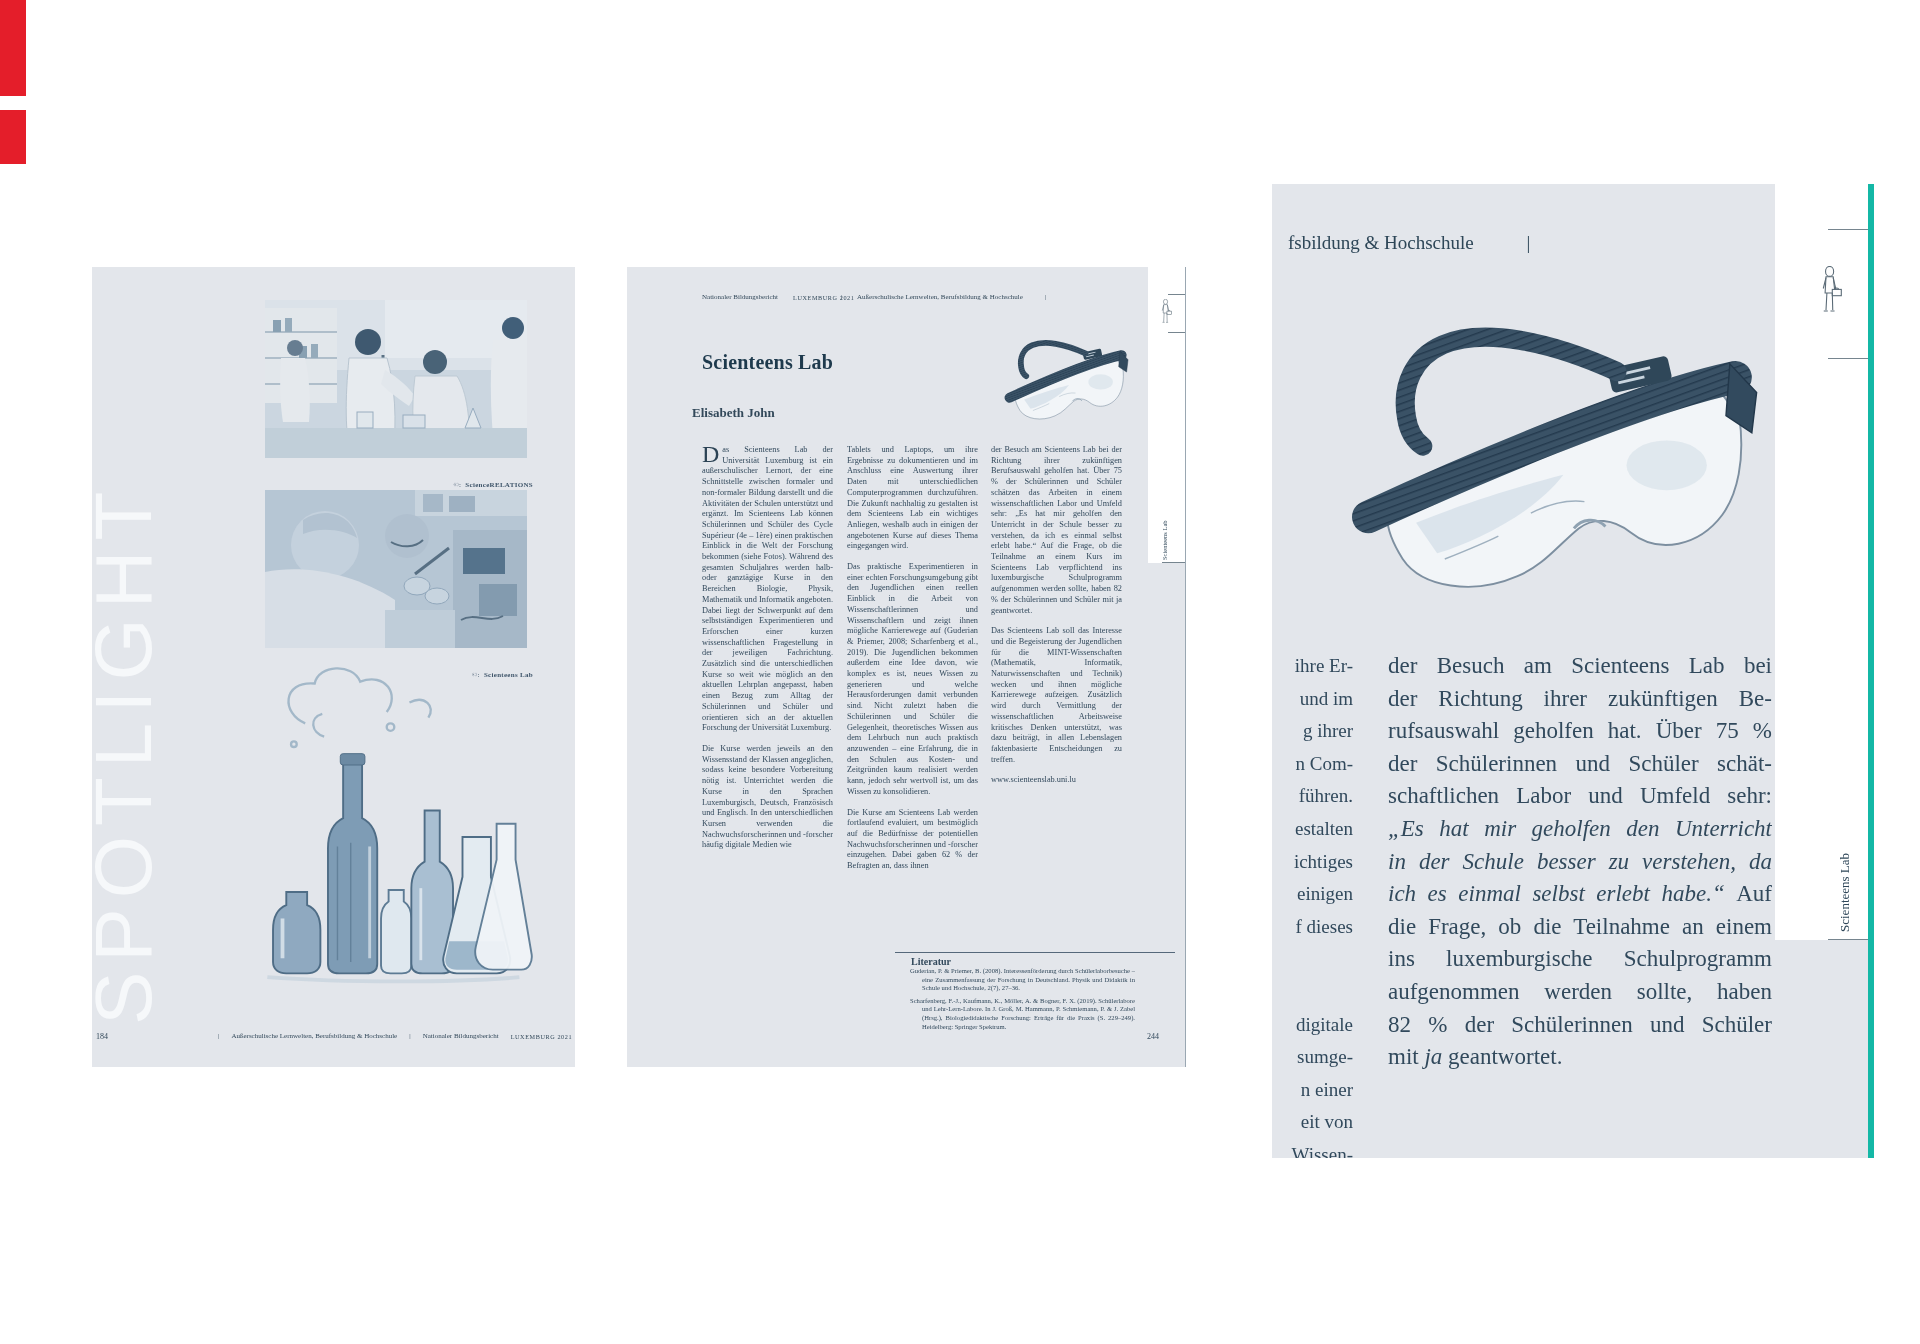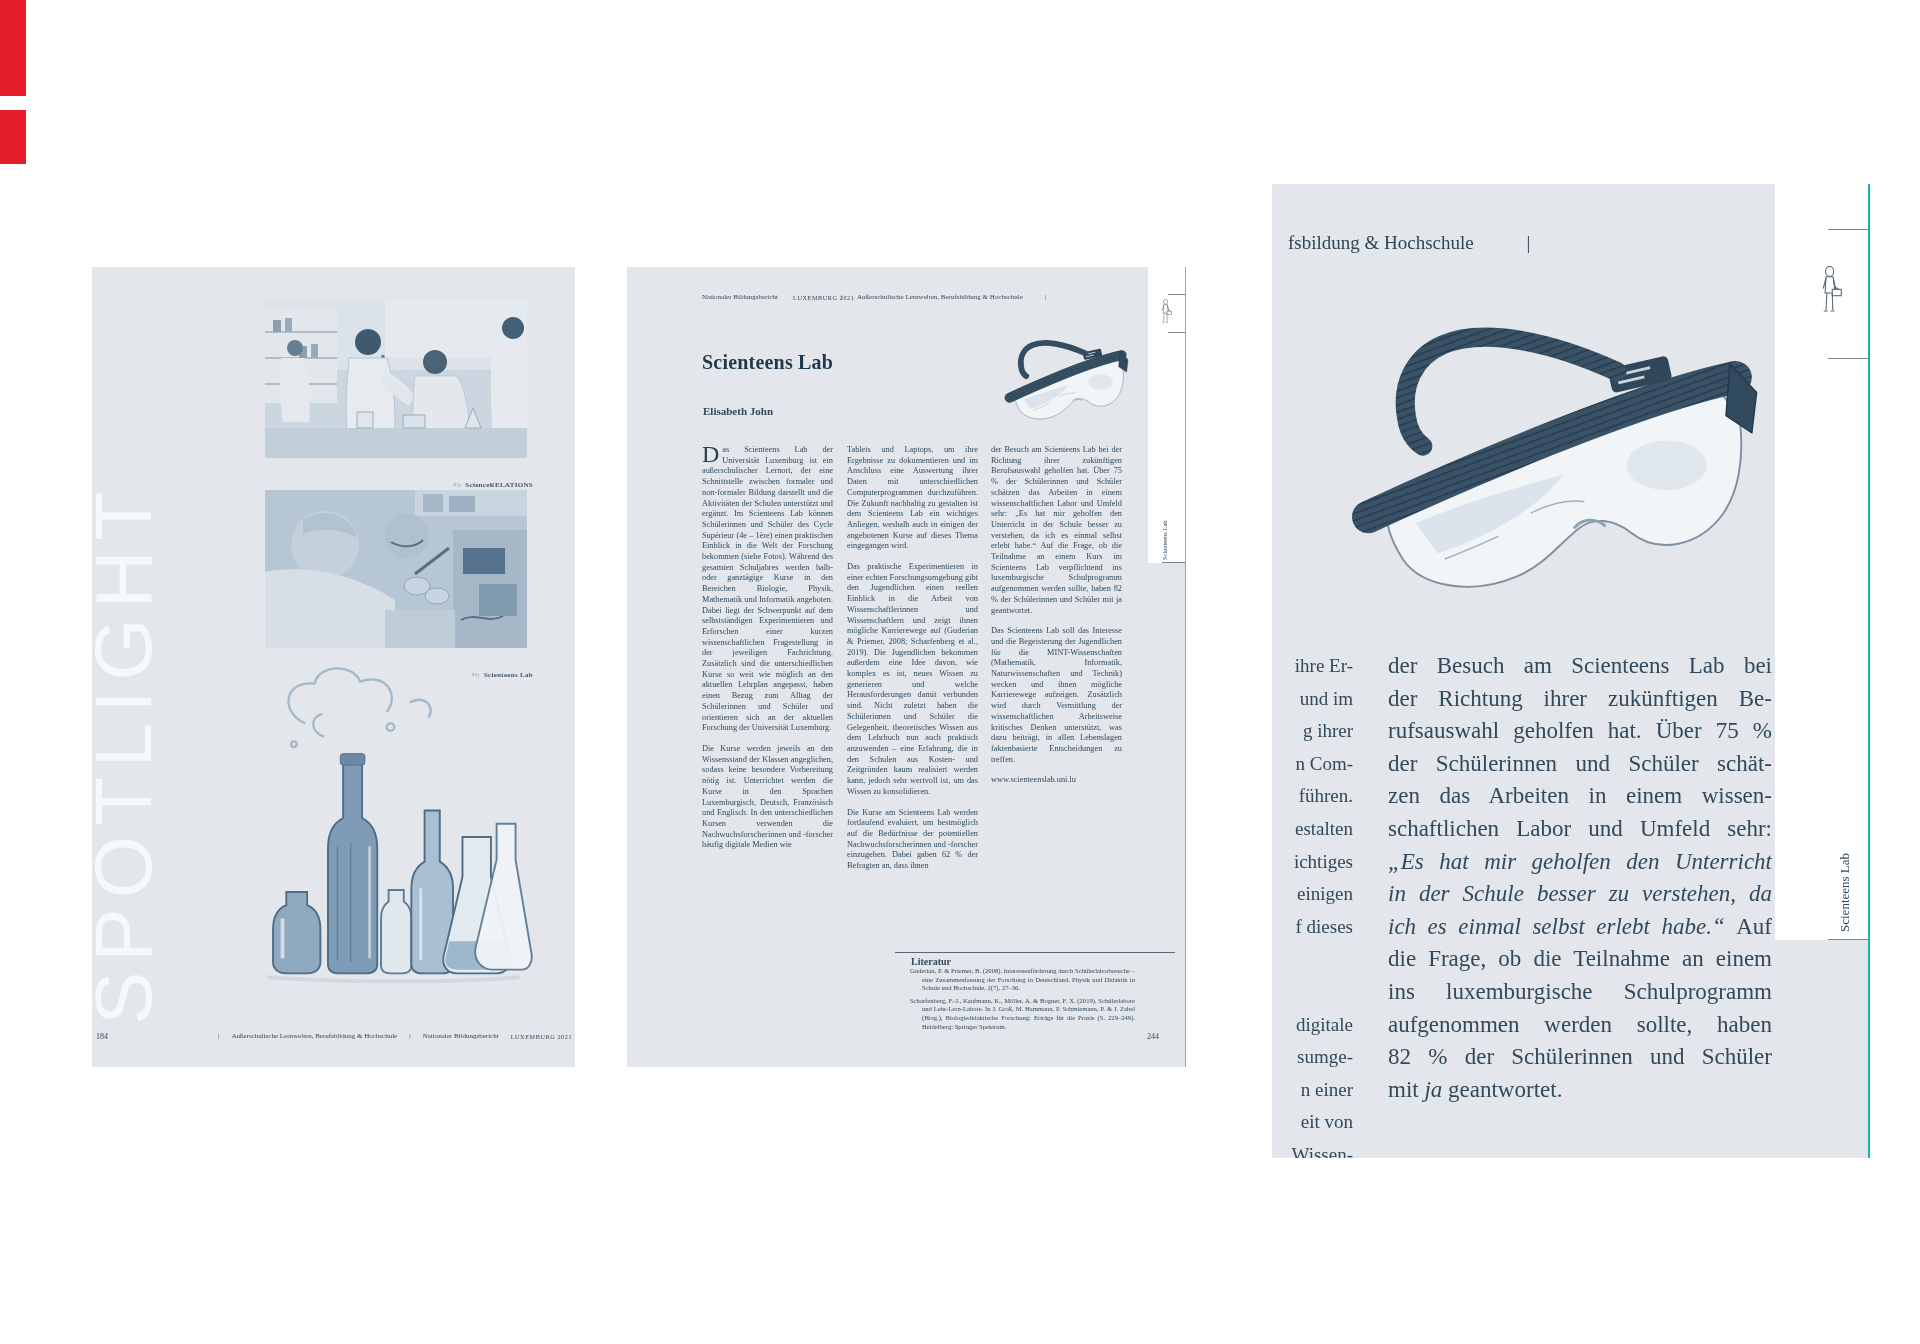--- a/index.html
+++ b/index.html
@@ -5,21 +5,21 @@
   html,body{margin:0;padding:0;background:#ffffff;}
   body{width:1920px;height:1344px;position:relative;overflow:hidden;
        font-family:"Liberation Serif", serif;color:#32495c;}
   .red{position:absolute;left:0;width:26px;background:#e41e2a;}
   .red1{top:0;height:96px;}
   .red2{top:110px;height:54px;}
 
   .page{position:absolute;background:#e3e6eb;overflow:hidden;}
   .left-page{left:92px;top:267px;width:483px;height:800px;}
   .article-page{left:627px;top:267px;width:558px;height:800px;border-right:1px solid #9aa7b2;}
-  .detail-page{left:1272px;top:184px;width:596px;height:974px;border-right:2px solid #14b8a6;}
+  .detail-page{left:1272px;top:184px;width:596px;height:974px;border-right:6px solid #14b8a6;}
 
   
   .spotlight{position:absolute;left:-4px;top:158px;height:600px;width:72px;
      writing-mode:vertical-rl;transform:rotate(180deg);
      font-family:"Liberation Sans", sans-serif;font-size:80px;font-weight:400;
      letter-spacing:10px;color:#f6f8fa;line-height:72px;}
   .photo{position:absolute;left:173px;width:262px;height:158px;overflow:hidden;}
   .photo1{top:33px;} .photo2{top:223px;}
   .caption{position:absolute;left:173px;width:268px;text-align:right;
      font-size:7px;color:#3f556a;letter-spacing:.3px;}
@@ -30,21 +30,21 @@
   .page-footer .pnum{position:absolute;left:4px;top:0;font-size:8px;}
   .page-footer .foot-mid{position:absolute;left:126px;top:0;display:flex;gap:12px;white-space:nowrap;}
   .edition{letter-spacing:.6px;font-size:6.2px;padding-top:.6px;}
 
   
   .a-header{position:absolute;top:26px;left:0;width:100%;font-size:7px;color:#33495a;}
   .a-header span{position:absolute;white-space:nowrap;}
   .h-report{left:75px;} .h-edition{left:166px;letter-spacing:.6px;font-size:6.2px;top:.6px;}
   .h-sep1{left:214px;} .h-section{left:230px;} .h-sep2{left:418px;}
   .a-title{position:absolute;left:75px;top:84px;font-size:20px;font-weight:bold;color:#1e3a4d;letter-spacing:.2px;}
-  .a-author{position:absolute;left:76px;top:138px;font-size:11px;font-weight:bold;color:#33495a;}
+  .a-author{position:absolute;left:65px;top:138px;font-size:13px;font-weight:bold;color:#33495a;}
   .goggles-small{position:absolute;left:358px;top:56px;width:160px;height:108px;}
   .col{position:absolute;top:178px;width:131px;font-size:8.3px;line-height:10.7px;
        text-align:justify;hyphens:auto;}
   .col p{margin:0 0 10px 0;}
   .c1{left:75px;} .c2{left:220px;} .c3{left:364px;}
   .dropcap{float:left;font-size:24px;line-height:19px;padding-right:3px;color:#2b4254;}
   .website{margin-top:10px;text-align:left;}
   .lit-rule{position:absolute;left:268px;top:685px;width:280px;height:1px;background:#55687a;}
   .lit-head{position:absolute;left:284px;top:689px;font-size:10px;font-weight:bold;}
   .lit-list{position:absolute;left:283px;top:700px;width:225px;font-size:6.6px;line-height:8.6px;text-align:justify;}
@@ -337,21 +337,20 @@
       </div>
       <div class="frag-line">
         <span class="frag">Wissen-</span>
       </div>
     </div>
   <div class="d-col">
       <div class="dline"><span>der Besuch am Scienteens Lab bei</span></div>
       <div class="dline"><span>der Richtung ihrer zukünftigen Be-</span></div>
       <div class="dline"><span>rufsauswahl geholfen hat. Über 75 %</span></div>
       <div class="dline"><span>der Schülerinnen und Schüler schät-</span></div>
-      <div class="dline"><span>zen das Arbeiten in einem wissen-</span></div>
       <div class="dline"><span>schaftlichen Labor und Umfeld sehr:</span></div>
       <div class="dline"><em>„Es hat mir geholfen den Unterricht</em></div>
       <div class="dline"><em>in der Schule besser zu verstehen, da</em></div>
       <div class="dline"><em>ich es einmal selbst erlebt habe.“ </em><span>Auf</span></div>
       <div class="dline"><span>die Frage, ob die Teilnahme an einem</span></div>
       <div class="dline"><span>ins luxemburgische Schulprogramm</span></div>
       <div class="dline"><span>aufgenommen werden sollte, haben</span></div>
       <div class="dline"><span>82 % der Schülerinnen und Schüler</span></div>
       <div class="dline dline-last"><span>mit </span><em>ja</em><span> geantwortet.</span></div>
     </div>

